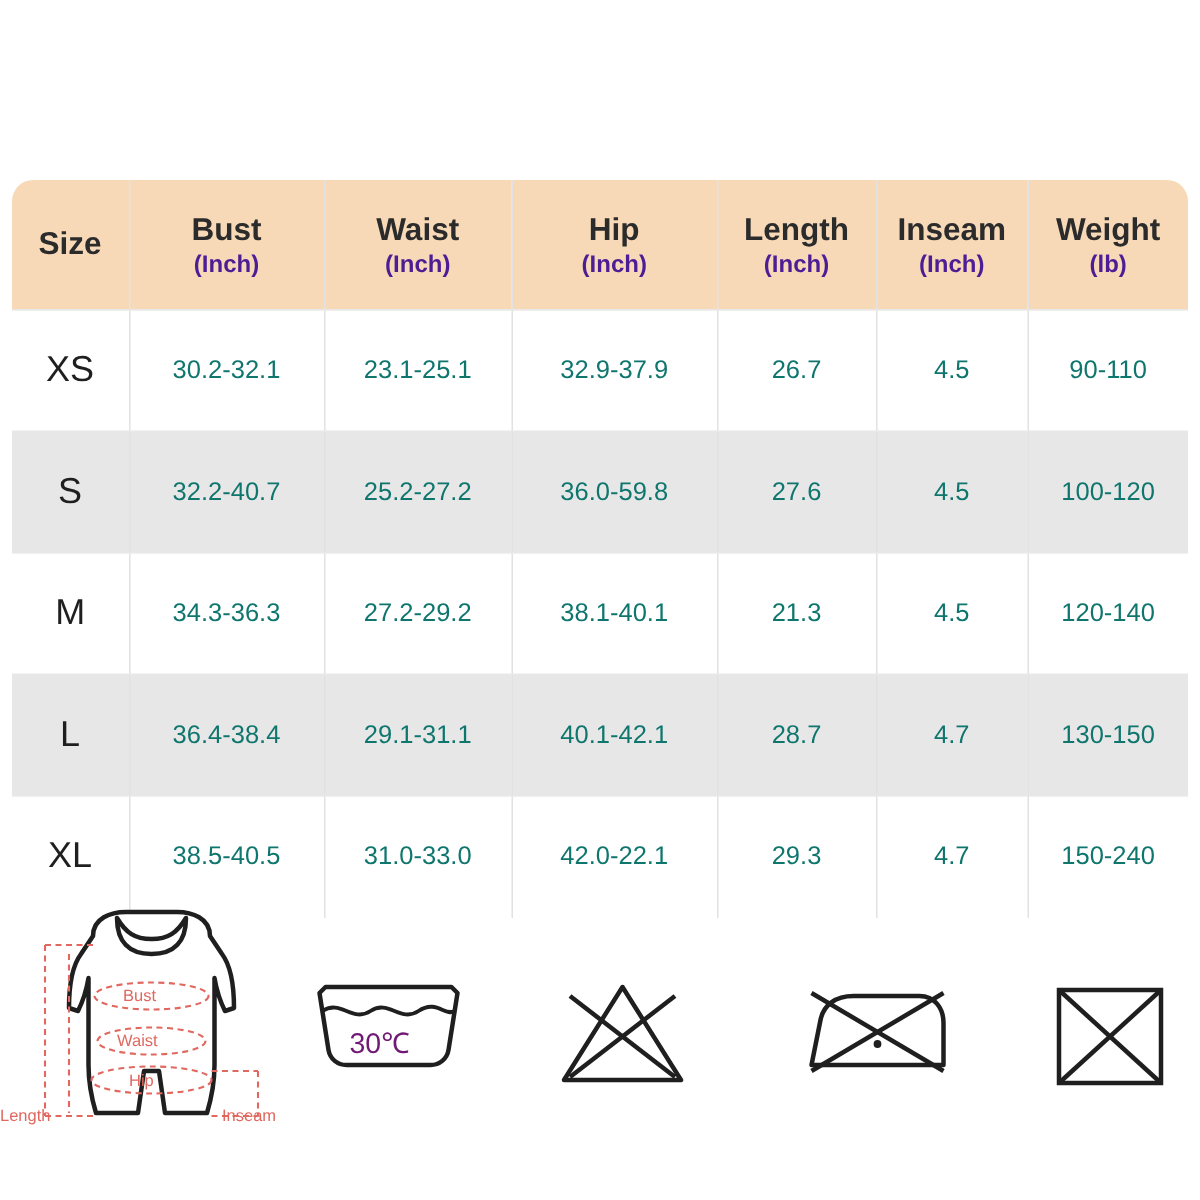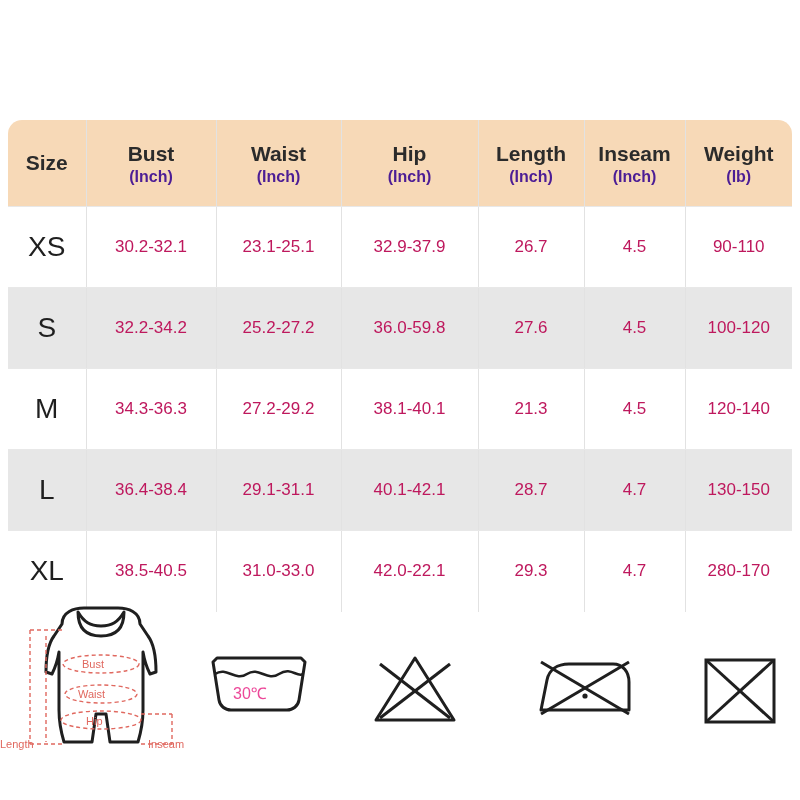--- a/index.html
+++ b/index.html
@@ -76,26 +76,26 @@
   tbody tr {
     height: 81px;
   }
   tbody tr.shade td {
     background: #e7e7e7;
   }
   tbody tr.plain td {
     background: #ffffff;
   }
   td.size-cell {
-    font-size: 28px;
+    font-size: 24px;
     color: #1f1f1f;
   }
   td.val-cell {
     font-size: 17px;
-    color: #be185d;
+    color: #0f766e;
   }
 
   
   col.c-size    { width: 78px; }
   col.c-bust    { width: 130px; }
   col.c-waist   { width: 125px; }
   col.c-hip     { width: 137px; }
   col.c-length  { width: 106px; }
   col.c-inseam  { width: 101px; }
   col.c-weight  { width: 107px; }
@@ -130,22 +130,22 @@
   .lbl-bust   { left: 82px;  top: 56px; }
   .lbl-waist  { left: 78px;  top: 86px; }
   .lbl-hip    { left: 86px;  top: 113px; }
   .lbl-length { left: 0px;   top: 136px; }
   .lbl-inseam { left: 148px; top: 136px; }
 
   .wash-temp {
     position: absolute;
     left: 28px;
     top: 30px;
-    font-size: 16px;
-    color: #ec4899;
+    font-size: 19px;
+    color: #701a75;
     font-family: "Liberation Sans", sans-serif;
   }
 </style>
 </head>
 <body>
 
 <div class="page">
 
   <div class="table-wrap">
     <table class="size-table">
@@ -195,21 +195,21 @@
           <td class="size-cell">XS</td>
           <td class="val-cell">30.2-32.1</td>
           <td class="val-cell">23.1-25.1</td>
           <td class="val-cell">32.9-37.9</td>
           <td class="val-cell">26.7</td>
           <td class="val-cell">4.5</td>
           <td class="val-cell">90-110</td>
         </tr>
         <tr class="shade">
           <td class="size-cell">S</td>
-          <td class="val-cell">32.2-34.2</td>
+          <td class="val-cell">32.2-40.7</td>
           <td class="val-cell">25.2-27.2</td>
           <td class="val-cell">36.0-59.8</td>
           <td class="val-cell">27.6</td>
           <td class="val-cell">4.5</td>
           <td class="val-cell">100-120</td>
         </tr>
         <tr class="plain">
           <td class="size-cell">M</td>
           <td class="val-cell">34.3-36.3</td>
           <td class="val-cell">27.2-29.2</td>
@@ -227,21 +227,21 @@
           <td class="val-cell">4.7</td>
           <td class="val-cell">130-150</td>
         </tr>
         <tr class="plain">
           <td class="size-cell">XL</td>
           <td class="val-cell">38.5-40.5</td>
           <td class="val-cell">31.0-33.0</td>
           <td class="val-cell">42.0-22.1</td>
           <td class="val-cell">29.3</td>
           <td class="val-cell">4.7</td>
-          <td class="val-cell">280-170</td>
+          <td class="val-cell">150-240</td>
         </tr>
       </tbody>
     </table>
   </div>
 
   <div class="icons-row">
 
     <div class="icon-box garment-figure">
       <svg width="215" height="175" viewBox="0 0 215 175">
 

